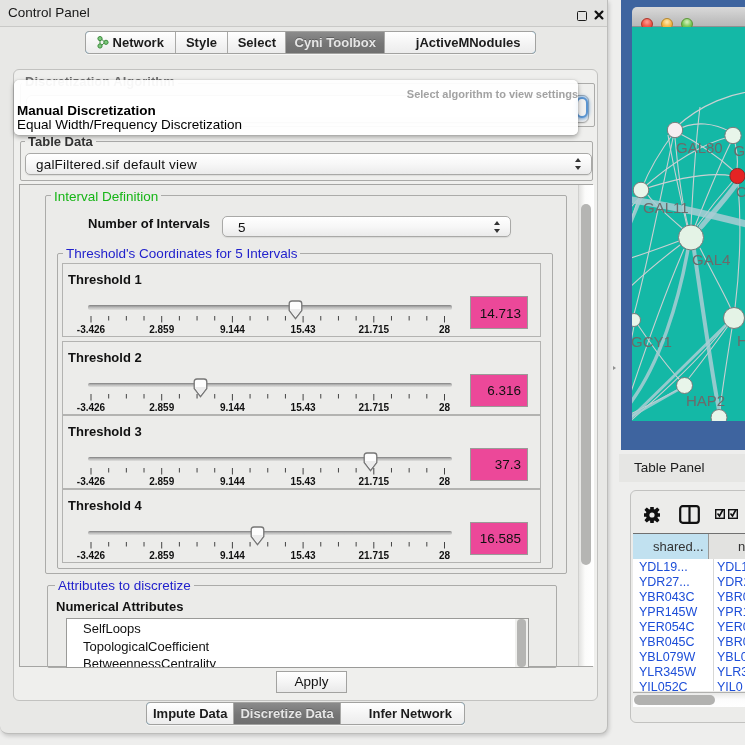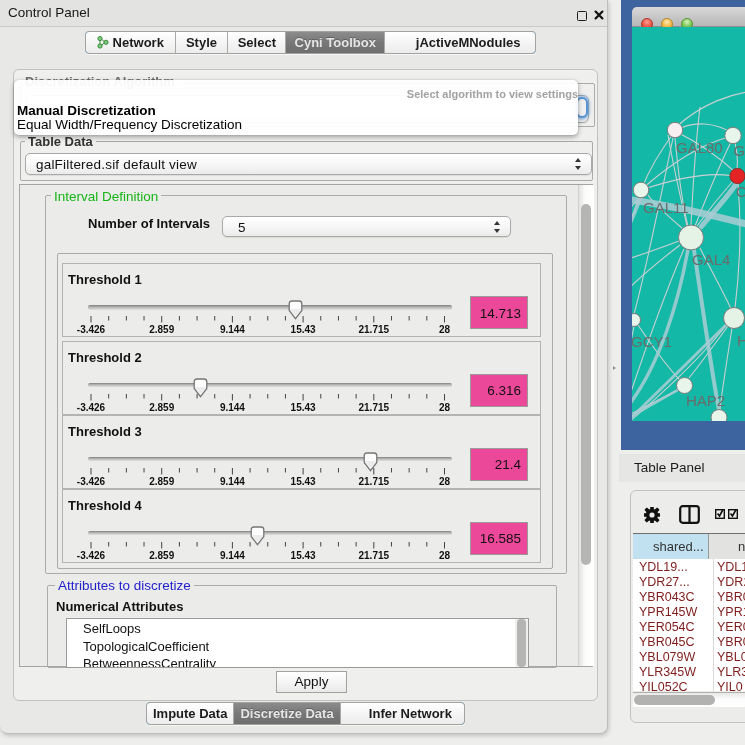--- a/index.html
+++ b/index.html
@@ -81,21 +81,21 @@
 #divarrow{left:613px;top:366px;width:0;height:0;border-top:2.5px solid transparent;border-bottom:2.5px solid transparent;border-left:3.5px solid #909090;}
 #tpbar{left:619px;top:454px;width:126px;height:28px;background:#e6e6e4;}
 #tpbar span{position:absolute;left:15px;top:6px;font-size:13.5px;color:#1c1c1c;}
 #twin{left:630px;top:490px;width:130px;height:231px;background:#ececea;border:1px solid #c2c2c0;border-radius:6px 0 0 6px;}
 #thead{left:633px;top:533px;width:112px;height:25px;border-top:1px solid #707070;border-bottom:1px solid #9a9a98;}
 #thc1{position:absolute;left:0;top:0;width:75px;height:25px;background:#c1e1f0;border-right:1px solid #9a9a98;}
 #thc1 span{position:absolute;left:20px;top:5px;font-size:13px;color:#333;}
 #thc2{position:absolute;left:76px;top:0;width:36px;height:25px;background:#e2e2e0;}
 #thc2 span{position:absolute;left:29px;top:5px;font-size:13px;color:#333;}
 #tbody{left:633px;top:559px;width:112px;height:132px;background:#fff;overflow:hidden;}
-#tbody .row{position:absolute;left:0;width:112px;height:15.1px;font-size:12.5px;color:#7f1d1d;}
+#tbody .row{position:absolute;left:0;width:112px;height:15.1px;font-size:12.5px;color:#1d4ed8;}
 #tbody .c1{position:absolute;left:6px;top:0.5px;}
 #tbody .c2{position:absolute;left:84px;top:0.5px;}
 #tcolline{left:713px;top:559px;width:1px;height:132px;background:#d8d8d6;}
 #hscr{left:633px;top:692px;width:112px;height:14px;background:linear-gradient(#e8e8e6,#fcfcfc 45%,#ffffff);border-top:1px solid #b0b0ae;}
 #hthumb{position:absolute;left:1px;top:2px;width:81px;height:10px;background:#b2b2b0;border-radius:5px;}
 </style></head>
 <body>
 <div id="stage">
 
 <div class="abs" id="cp"></div>
@@ -146,20 +146,21 @@
 
 <div class="abs fs" id="fsint"></div>
 <div class="abs leg" id="legint">Interval Definition</div>
 <div class="abs" id="numlab">Number of Intervals</div>
 <div class="abs combo" id="combo5">
       <span class="txt" style="left:15px;">5</span>
       <span class="updn"></span>
     </div>
 
 <div class="abs fs" id="fsthr"></div>
+<div class="abs leg" id="legthr">Threshold's Coordinates for 5 Intervals</div>
 
 <div id="tblocks">
       <div class="abs tblock" style="top:263px">
   <span class="tl">Threshold 1</span>
   <div class="groove"></div>
   <svg class="rul" width="404" height="21" viewBox="0 0 404 21">
           <line x1="24" y1="0" x2="24" y2="6.5" stroke="#444" stroke-width="1"></line>
           <line x1="41.675" y1="0" x2="41.675" y2="4.5" stroke="#444" stroke-width="1"></line>
           <line x1="59.35" y1="0" x2="59.35" y2="4.5" stroke="#444" stroke-width="1"></line>
           <line x1="77.025" y1="0" x2="77.025" y2="4.5" stroke="#444" stroke-width="1"></line>
@@ -265,21 +266,21 @@
           <text x="165.4" y="17" font-size="10px" font-weight="bold" fill="#111" text-anchor="middle" font-family="Liberation Sans, sans-serif">9.144</text>
           <text x="236.10000000000002" y="17" font-size="10px" font-weight="bold" fill="#111" text-anchor="middle" font-family="Liberation Sans, sans-serif">15.43</text>
           <text x="306.8" y="17" font-size="10px" font-weight="bold" fill="#111" text-anchor="middle" font-family="Liberation Sans, sans-serif">21.715</text>
           <text x="377.5" y="17" font-size="10px" font-weight="bold" fill="#111" text-anchor="middle" font-family="Liberation Sans, sans-serif">28</text>
         </svg>
   <svg class="thumbw" style="left:298.8px" width="17" height="20" viewBox="0 0 17 20">
           <path d="M2.2 3.8 Q2.2 1 5 1 L12 1 Q14.8 1 14.8 3.8 L14.8 10.5 L8.5 18.6 L2.2 10.5 Z" fill="#fdfdfd" stroke="#757575" stroke-width="1.3"></path>
           <path d="M3.2 10.2 L8.5 17 L13.8 10.2 L13.8 9 L3.2 9 Z" fill="#ececec" stroke="none"></path>
         </svg>
   <div class="vbox">
-          <span>21.4</span>
+          <span>37.3</span>
         </div>
       </div>
       <div class="abs tblock" style="top:488.5px">
   <span class="tl">Threshold 4</span>
   <div class="groove"></div>
   <svg class="rul" width="404" height="21" viewBox="0 0 404 21">
           <line x1="24" y1="0" x2="24" y2="6.5" stroke="#444" stroke-width="1"></line>
           <line x1="41.675" y1="0" x2="41.675" y2="4.5" stroke="#444" stroke-width="1"></line>
           <line x1="59.35" y1="0" x2="59.35" y2="4.5" stroke="#444" stroke-width="1"></line>
           <line x1="77.025" y1="0" x2="77.025" y2="4.5" stroke="#444" stroke-width="1"></line>

